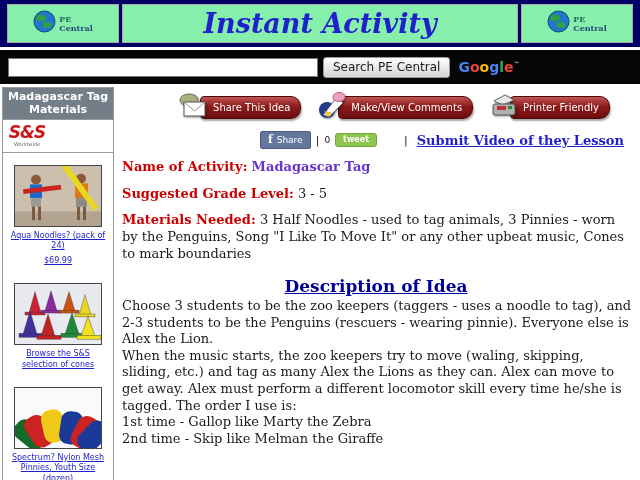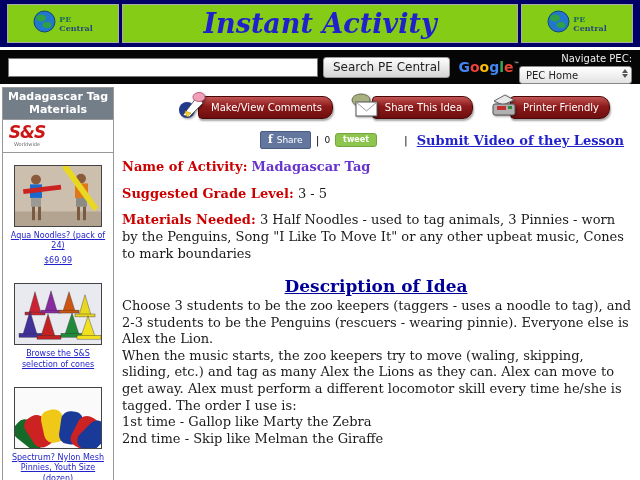--- a/index.html
+++ b/index.html
@@ -2,21 +2,21 @@
 <html><head>
 <meta charset="utf-8">
 <style>
   * { margin:0; padding:0; box-sizing:border-box; }
   html,body { width:640px; height:480px; }
   body { font-family:"DejaVu Serif", serif; background:#fff; overflow:hidden; }
   .page { width:640px; height:480px; overflow:hidden; position:relative; background:#fff; }
 
   
   .header { background:#000066; padding:4px 7px; display:flex; gap:3px; height:47px; }
-  .hcell { background:#84cc16; border:1px solid #aaa; display:flex; align-items:center; justify-content:center; }
+  .hcell { background:#86efac; border:1px solid #aaa; display:flex; align-items:center; justify-content:center; }
   .hcell.logo-cell { width:112px; }
   .hcell.title-cell { flex:1; }
   .site-title { color:#2020cc; font-weight:bold; font-style:italic; font-size:27px; font-family:"DejaVu Serif", serif; }
   .pec-logo { display:flex; align-items:center; gap:3px; }
   .pec-logo-text { font-family:"DejaVu Serif", serif; font-weight:bold; color:#1f6a5a; font-size:8px; line-height:1.1; }
   .pec-logo-text .l2 { color:#274a7a; }
 
   
   .navbar { background:#060606; height:37px; display:flex; align-items:center; padding:0 8px; position:relative; border-top:3px solid #fff; }
   .search-input { width:310px; height:19px; border:1px solid #777; background:#fff; font:11px "DejaVu Sans", sans-serif; padding:0 4px; }
@@ -110,30 +110,20 @@
           <span class="l2">Central</span>
         </span>
       </div>
     </div>
   </div>
 
   <div class="navbar">
     <input class="search-input" type="text" value="" style="">
     <button class="search-btn">Search PE Central</button>
     <span class="google-logo"><span style="color:#4285f4">G</span><span style="color:#ea4335">o</span><span style="color:#fbbc05">o</span><span style="color:#4285f4">g</span><span style="color:#34a853">l</span><span style="color:#ea4335">e</span><sup>™</sup></span>
-    <div class="nav-right">
-      <div class="navigate-label">Navigate PEC:</div>
-      <div class="fake-select">
-        <span>PEC Home</span>
-        <span class="sel-arrows">
-            <i class="up"></i>
-            <i class="dn"></i>
-          </span>
-      </div>
-    </div>
   </div>
 
   <div class="content-row">
 
     <aside class="sidebar">
       <div class="sidebar-title">
         <span>Madagascar Tag</span><br>
         <span>Materials</span>
       </div>
       <div class="suggestions">
@@ -215,38 +205,38 @@
 
       </div>
 
     </aside>
 
     <main class="main">
 
       <div class="toolbar">
         <div class="tool-btn">
           <span class="tool-icon">
+            <svg width="30" height="26" viewBox="0 0 30 26">
+              <ellipse cx="11" cy="7" rx="9" ry="6" fill="#a8b080" stroke="#6a7050"></ellipse>
+              <rect x="6" y="9" width="21" height="14" fill="#fff" stroke="#555"></rect>
+              <polyline points="6,9 16.5,18 27,9" fill="none" stroke="#999"></polyline>
+            </svg>
+          </span>
+          <span class="pill">Share This Idea</span>
+        </div>
+        <div class="tool-btn">
+          <span class="tool-icon">
             <svg width="28" height="27" viewBox="0 0 28 27">
               <circle cx="9" cy="18" r="8" fill="#223a8c"></circle>
               <polygon points="5,23 19,5 25,11 11,25" fill="#fff" stroke="#444" stroke-width="0.8"></polygon>
               <polygon points="7,19 13,21 9,25" fill="#f5d020" stroke="#a88a10" stroke-width="0.5"></polygon>
               <ellipse cx="21" cy="5" rx="6" ry="4.5" fill="#f0a0b8" stroke="#c06080"></ellipse>
             </svg>
           </span>
           <span class="pill">Make/View Comments</span>
-        </div>
-        <div class="tool-btn">
-          <span class="tool-icon">
-            <svg width="30" height="26" viewBox="0 0 30 26">
-              <ellipse cx="11" cy="7" rx="9" ry="6" fill="#a8b080" stroke="#6a7050"></ellipse>
-              <rect x="6" y="9" width="21" height="14" fill="#fff" stroke="#555"></rect>
-              <polyline points="6,9 16.5,18 27,9" fill="none" stroke="#999"></polyline>
-            </svg>
-          </span>
-          <span class="pill">Share This Idea</span>
         </div>
         <div class="tool-btn">
           <span class="tool-icon">
             <svg width="28" height="26" viewBox="0 0 28 26">
               <polygon points="4,8 15,2 24,7 13,12" fill="#e8e8e8" stroke="#666"></polygon>
               <rect x="3" y="11" width="22" height="11" rx="2" fill="#b0b0b0" stroke="#555"></rect>
               <rect x="7" y="13" width="9" height="4" fill="#c03030"></rect>
               <rect x="18" y="13" width="4" height="3" fill="#2a8a3a"></rect>
             </svg>
           </span>

